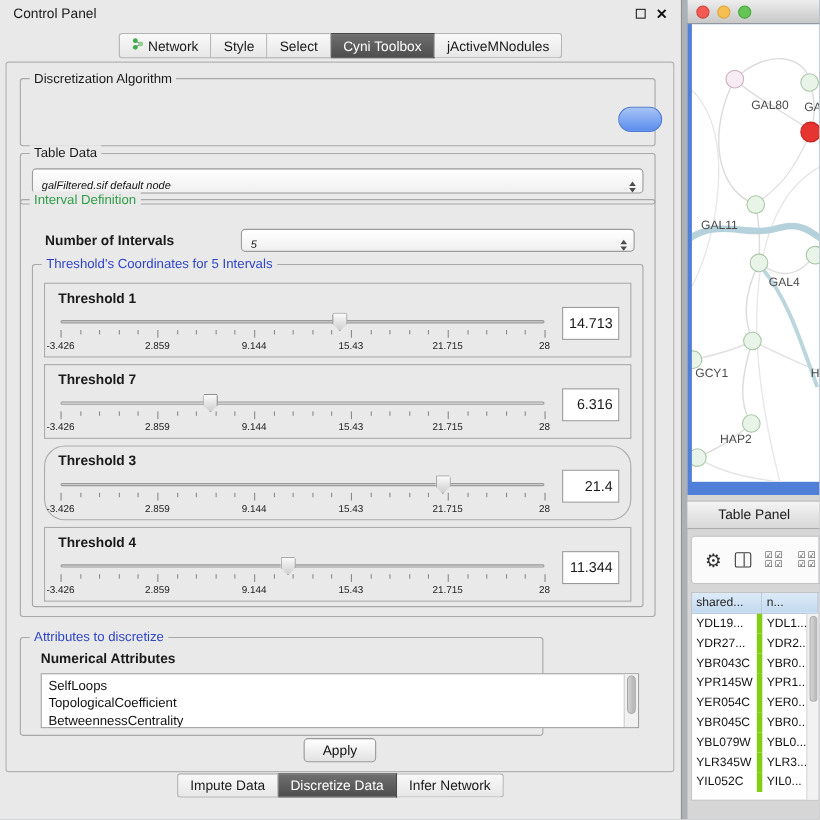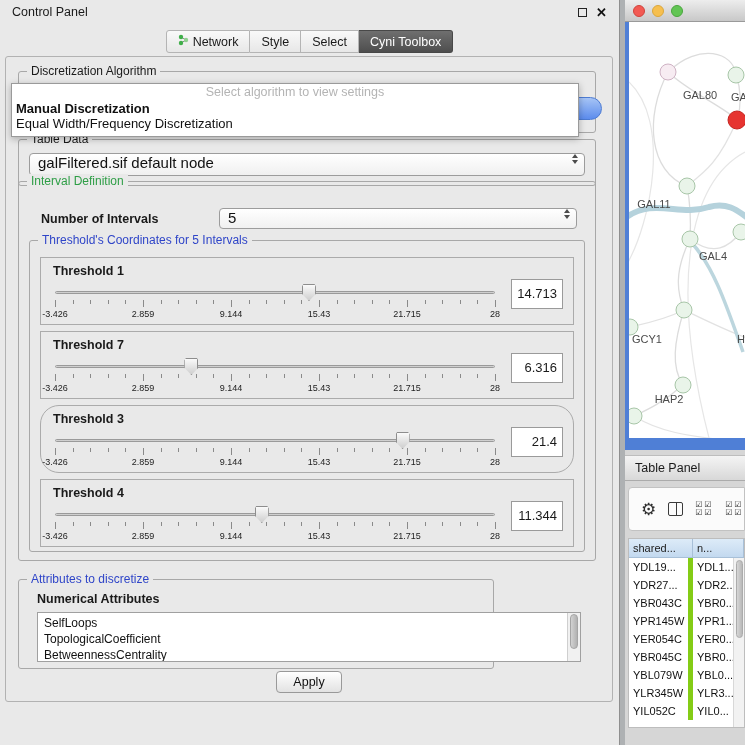--- a/index.html
+++ b/index.html
@@ -30,21 +30,21 @@
   .gtitle.blue { color:#2f45c8; }
 
   #algorithmGroup { left:12px; top:14px; width:578px; height:62px; }
   .combo-cap { position:absolute; left:556px; top:40px; width:40px; height:23px; border-radius:12px; background:linear-gradient(#a6c4f5,#5c8ced); border:1px solid #4d7bd2; z-index:4; }
   .popup { position:absolute; left:5px; top:26px; width:568px; height:54px; background:#fff; border:1px solid #9a9a9a; box-shadow:0 2px 7px rgba(0,0,0,.28); z-index:20; }
   .popup-placeholder { height:17px; line-height:17px; text-align:center; color:#b4b4b4; font-size:12.5px; }
   .popup-opt { height:15px; line-height:15px; padding-left:4px; font-size:13px; color:#111; white-space:nowrap; }
   .popup-opt.bold { font-weight:bold; }
 
   #tableDataGroup { left:12px; top:82px; width:578px; height:47px; }
-  .combo { position:absolute; display:flex; align-items:flex-start; background:linear-gradient(#ffffff,#f0f0f0); border:1px solid #9c9c9c; border-radius:4px; font-size:15px; color:#111; }
+  .combo { position:absolute; display:flex; align-items:flex-end; background:linear-gradient(#ffffff,#f0f0f0); border:1px solid #9c9c9c; border-radius:4px; font-size:10px; color:#111;font-style:italic; }
   .combo .cval { flex:1; padding-left:8px; white-space:nowrap; overflow:hidden; }
   .stepper { width:16px; display:flex; flex-direction:column; align-items:center; gap:2px; padding-right:3px; }
   .tri-up { width:0; height:0; border-left:3.5px solid transparent; border-right:3.5px solid transparent; border-bottom:4.5px solid #4c4c4c; }
   .tri-down { width:0; height:0; border-left:3.5px solid transparent; border-right:3.5px solid transparent; border-top:4.5px solid #4c4c4c; }
   #tableDataCombo { left:10px; top:13px; width:556px; height:23px; }
 
   #intervalGroup { left:12px; top:124px; width:578px; height:380px; }
   .num-label { position:absolute; left:22px; top:30px; font-weight:bold; font-size:12.5px; }
   #numCombo { left:200px; top:26px; width:358px; height:21px; }
   #thresholdsGroup { left:10px; top:58px; width:556px; height:312px; }
@@ -72,21 +72,21 @@
   
   .right-side { position:absolute; left:625px; top:0; width:120px; height:745px; background:#d6d6d6; }
   .network-window { position:absolute; left:0; top:0; width:120px; height:450px; background:#4f7fd6; }
   .nw-titlebar { position:absolute; top:0; left:0; right:0; height:22px; background:linear-gradient(#ededed,#c8c8c8); border-bottom:1px solid #9a9a9a; display:flex; align-items:center; gap:7px; padding-left:8px; }
   .tl { width:12px; height:12px; border-radius:50%; }
   .tl.red    { background:#f25a53; border:1px solid #d0433c; }
   .tl.yellow { background:#f6bf4f; border:1px solid #dba73c; }
   .tl.green  { background:#62c554; border:1px solid #4aa63e; }
   .nw-canvas { position:absolute; left:4px; top:22px; width:116px; height:416px; background:#fff; overflow:hidden; }
 
-  .tp-header { position:absolute; left:0; top:455px; width:120px; height:26px; background:linear-gradient(#f4f4f4,#d8d8d8); border-top:1px solid #bdbdbd; border-bottom:1px solid #ababab; font-size:12.5px; line-height:25px; padding-left:10px; }
+  .tp-header { position:absolute; left:0; top:455px; width:120px; height:26px; background:linear-gradient(#f4f4f4,#d8d8d8); border-top:1px solid #bdbdbd; border-bottom:1px solid #ababab; font-size:12.5px; line-height:25px; padding-left:28px; }
   .tp-toolbar { position:absolute; left:3px; top:487px; width:117px; height:44px; background:#fbfbfb; border:1px solid #c2c2c2; border-radius:4px 0 0 4px; display:flex; align-items:center; gap:12px; padding-left:12px; overflow:hidden; }
   .gear { font-size:17px; color:#2f2f2f; line-height:1; }
   .col-icon { width:15px; height:14px; border:1.5px solid #3a3a3a; border-radius:2px; position:relative; flex:none; }
   .col-icon:before { content:""; position:absolute; left:50%; top:0; bottom:0; width:1.5px; background:#3a3a3a; }
   .cbx-grid { display:grid; grid-template-columns:9px 9px; font-size:8px; line-height:8px; color:#333; flex:none; }
 
   .tp-table { position:absolute; left:3px; top:538px; width:117px; height:190px; background:#fff; border:1px solid #bdbdbd; overflow:hidden; }
   .tp-head { display:flex; height:19px; border-bottom:1px solid #a8c0d8; }
   .tp-hcell { background:linear-gradient(#ddebf8,#c3d9ef); border-right:1px solid #a8c0d8; font-size:11px; line-height:18px; padding-left:4px; color:#222; white-space:nowrap; overflow:hidden; }
   .tp-hcell.c1 { width:64px; flex:none; }
@@ -126,36 +126,32 @@
         </div>
         <div class="tab">
           <span class="tab-label">Style</span>
         </div>
         <div class="tab">
           <span class="tab-label">Select</span>
         </div>
         <div class="tab sel">
           <span class="tab-label">Cyni Toolbox</span>
         </div>
+        <div class="tab">
+          <span class="tab-label">jActiveMNodules</span>
+        </div>
       </div>
 
     <div class="main-area">
 
       <div class="group" id="algorithmGroup">
         <span class="gtitle">Discretization Algorithm</span>
       </div>
       <div class="combo-cap"></div>
 
-      <div class="popup">
-        <div class="popup-placeholder">Select algorithm to view settings</div>
-        <div id="popupOptions">
-            <div class="popup-opt bold">Manual Discretization</div>
-            <div class="popup-opt">Equal Width/Frequency Discretization</div>
-          </div>
-      </div>
 
       <div class="group" id="tableDataGroup">
         <span class="gtitle">Table Data</span>
         <div class="combo" id="tableDataCombo">
           <span class="cval">galFiltered.sif default node</span>
           <span class="stepper">
               <span class="tri-up"></span>
               <span class="tri-down"></span>
             </span>
         </div>
@@ -349,20 +345,31 @@
             </ul>
           <div class="vscroll">
               <div class="vthumb"></div>
             </div>
         </div>
       </div>
 
       <button class="apply">Apply</button>
     </div>
 
+    <div class="tabbar bottom" id="bottomTabs">
+        <div class="tab">
+          <span class="tab-label">Impute Data</span>
+        </div>
+        <div class="tab sel">
+          <span class="tab-label">Discretize Data</span>
+        </div>
+        <div class="tab">
+          <span class="tab-label">Infer Network</span>
+        </div>
+      </div>
   </section>
 
   <section class="right-side">
 
     <div class="network-window">
       <div class="nw-titlebar">
         <span class="tl red"></span>
         <span class="tl yellow"></span>
         <span class="tl green"></span>
       </div>

